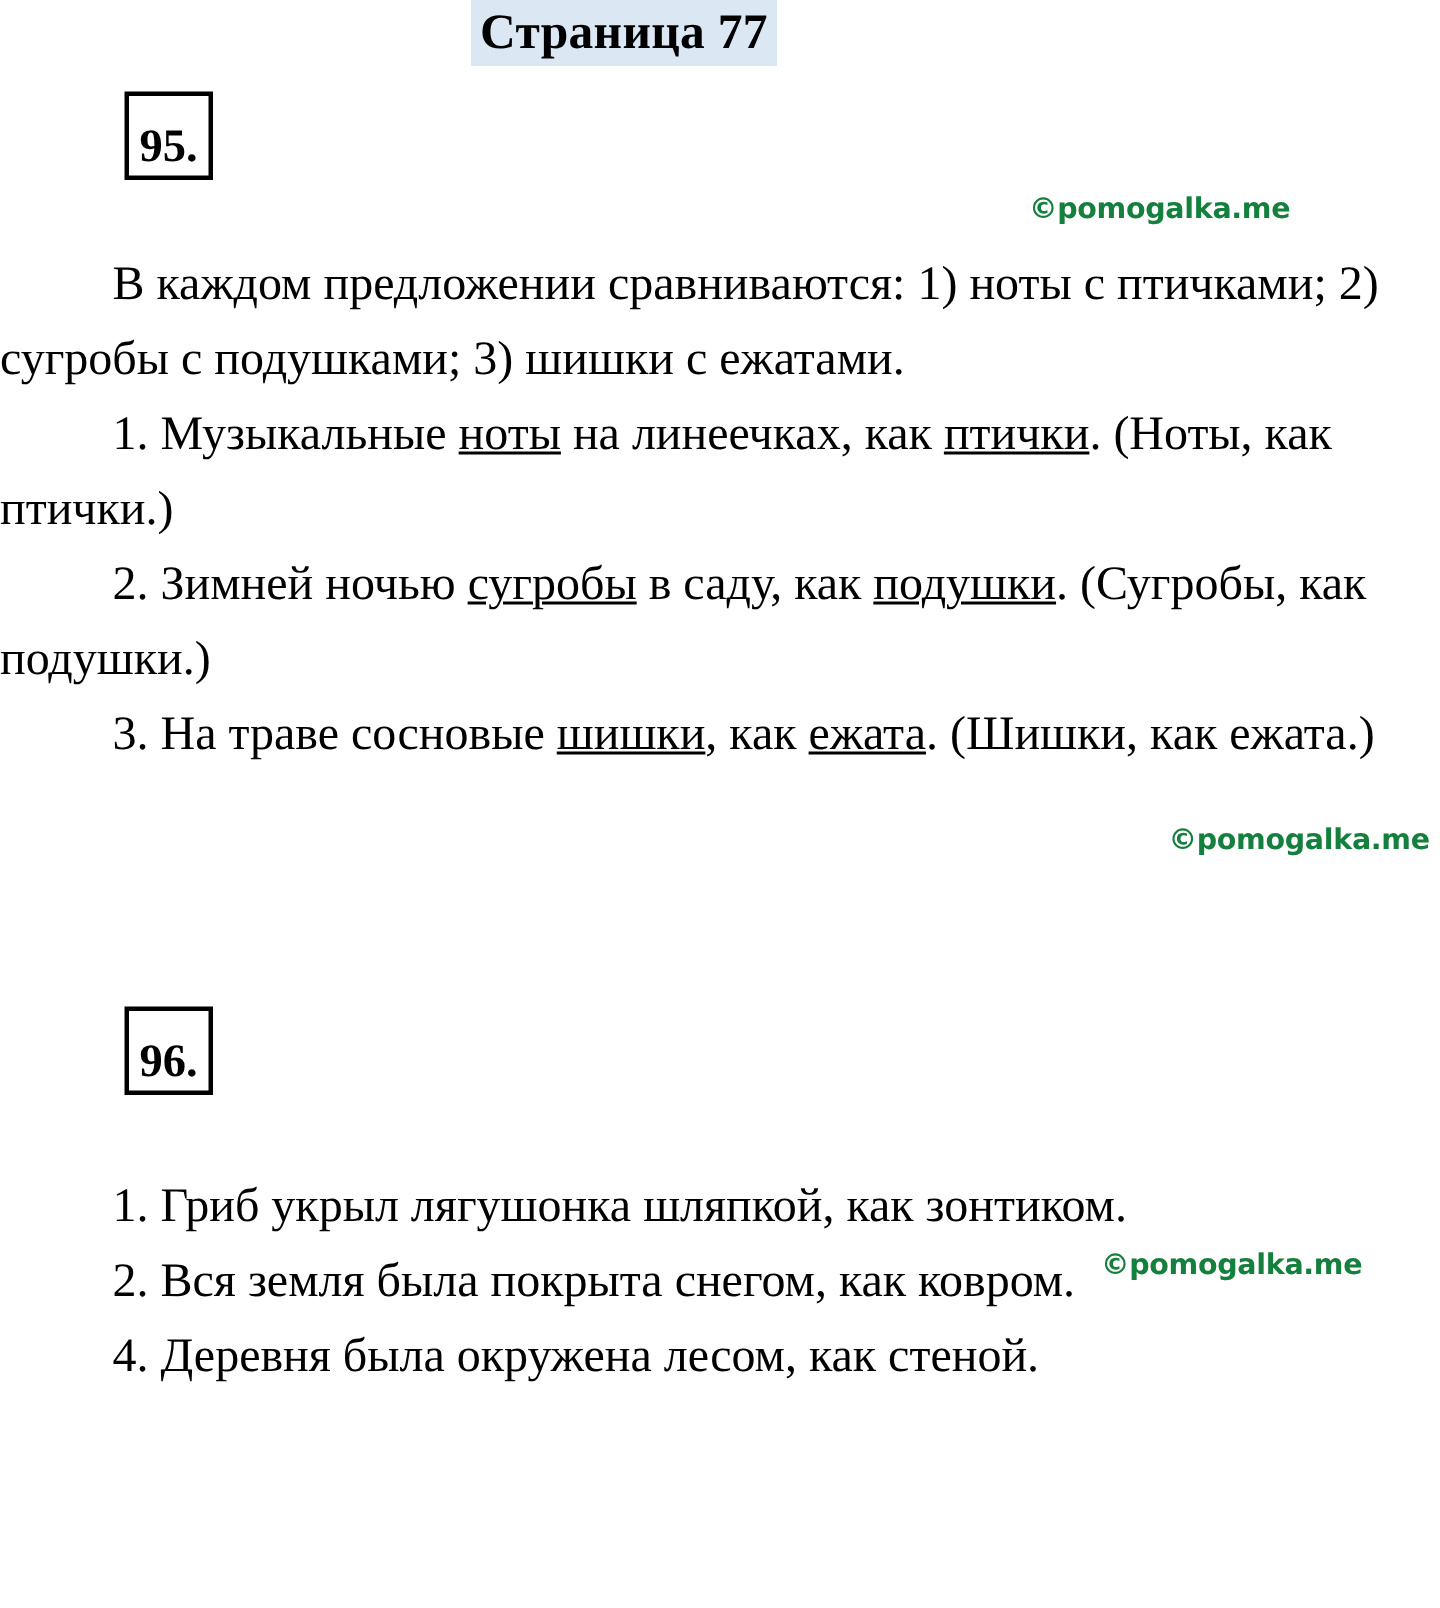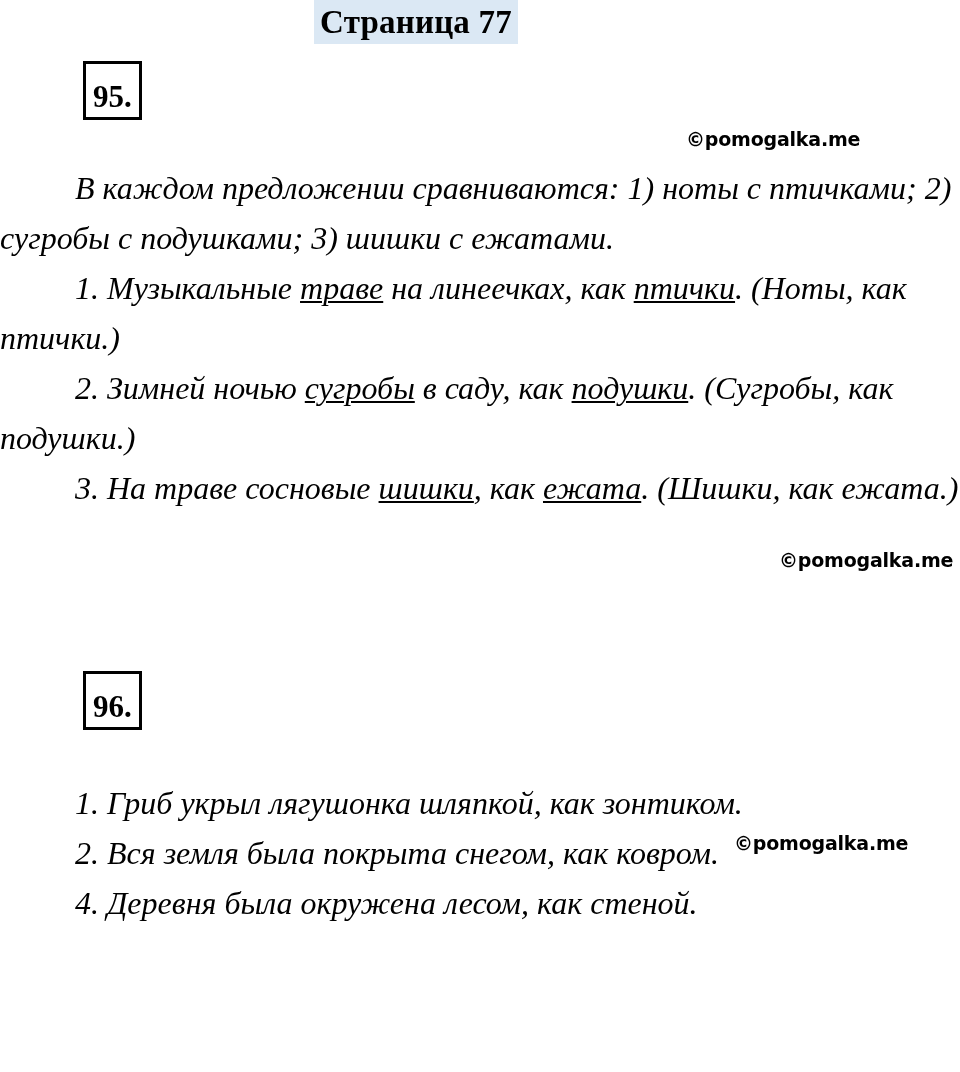--- a/index.html
+++ b/index.html
@@ -60,38 +60,37 @@
   #ex-num-95 { left: 83px; top: 61px; }
   #ex-num-96 { left: 83px; top: 671px; }
 
   
   .watermark {
     position: absolute;
     font-family: "DejaVu Sans", "Liberation Sans", sans-serif;
     font-weight: bold;
     font-size: 19px;
     line-height: 22px;
-    color: #000000;
+    color: #15803d;
     white-space: nowrap;
     letter-spacing: -0.2px;
   }
   #watermark-1 { left: 686px; top: 128px; }
   #watermark-2 { left: 779px; top: 549px; }
   #watermark-3 { left: 734px; top: 832px; }
 
   
   .body-block {
     position: absolute;
     left: 0;
     width: 960px;
     font-size: 32px;
     line-height: 50px;
     text-align: left;
     box-sizing: border-box;
-    font-style: italic;
   }
   #block-95 { top: 163px; }
   #block-96 { top: 778px; }
 
   .para {
     margin: 0;
     padding: 0;
     text-indent: 75px;
   }
 
@@ -111,21 +110,21 @@
   </div>
 
   <div class="ex-num" id="ex-num-95">95.</div>
 
   <div class="watermark" id="watermark-1">©pomogalka.me</div>
 
   <div class="body-block" id="block-95">
 
     <p class="para"><span>В каждом предложении сравниваются: 1) ноты с птичками; 2) сугробы с подушками; 3) шишки с ежатами.</span></p>
 
-    <p class="para"><span>1. </span><span>Музыкальные </span><span class="u">траве</span><span> на линеечках, как </span><span class="u">птички</span><span>. (Ноты, как птички.)</span></p>
+    <p class="para"><span>1. </span><span>Музыкальные </span><span class="u">ноты</span><span> на линеечках, как </span><span class="u">птички</span><span>. (Ноты, как птички.)</span></p>
 
     <p class="para"><span>2. </span><span>Зимней ночью </span><span class="u">сугробы</span><span> в саду, как </span><span class="u">подушки</span><span>. (Сугробы, как подушки.)</span></p>
 
     <p class="para"><span>3. </span><span>На траве сосновые </span><span class="u">шишки</span><span>, как </span><span class="u">ежата</span><span>. (Шишки, как ежата.)</span></p>
 
   </div>
 
   <div class="watermark" id="watermark-2">©pomogalka.me</div>
 
   <div class="ex-num" id="ex-num-96">96.</div>

